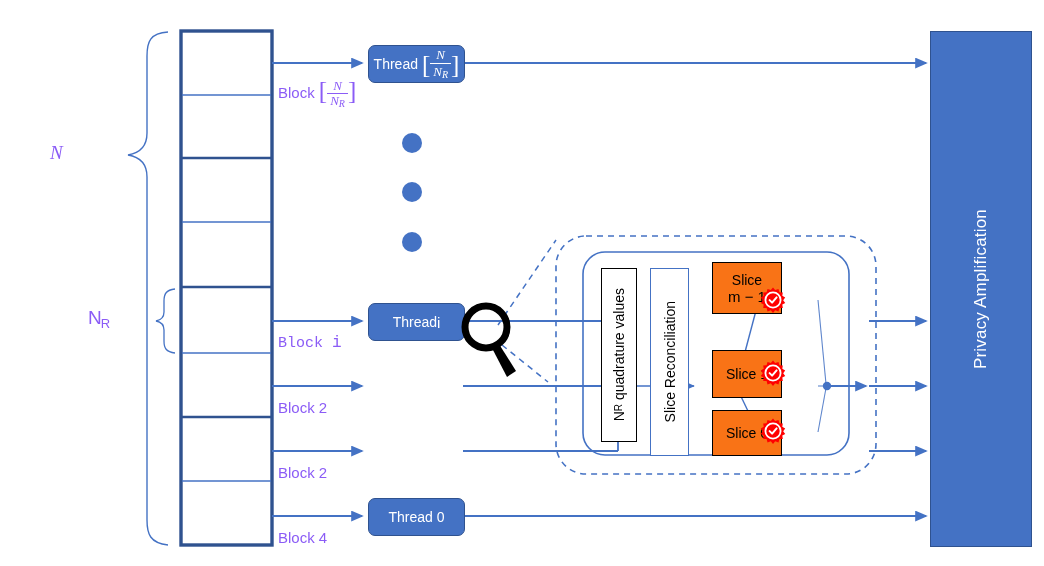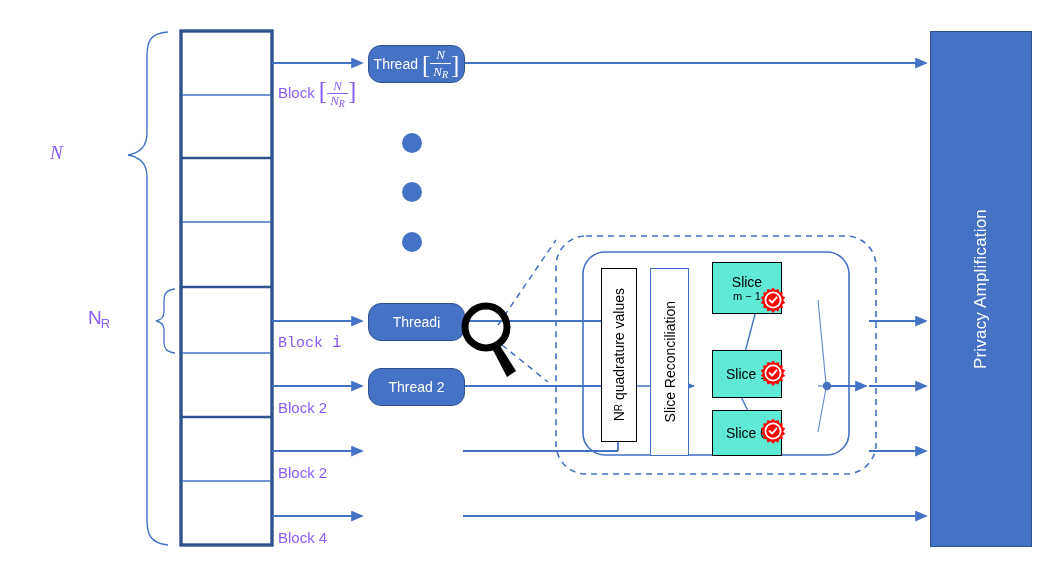--- a/index.html
+++ b/index.html
@@ -5,23 +5,23 @@
   html,body{margin:0;padding:0;background:#ffffff;}
   body{font-family:"Liberation Sans", sans-serif;}
   #stage{position:relative;width:1044px;height:566px;background:#fff;overflow:hidden;}
   #stage svg.layer{position:absolute;left:0;top:0;width:1044px;height:566px;}
   .lbl{position:absolute;color:#8b5cf6;font-size:15px;line-height:1.05;white-space:nowrap;}
   .lbl.serif-it{font-family:"Liberation Serif",serif;font-style:italic;}
   .frac{display:inline-block;vertical-align:middle;text-align:center;font-family:"Liberation Serif",serif;font-style:italic;font-size:13px;position:relative;top:-1px;}
   .frac .num{display:block;padding:0 3px;}
   .frac .den{display:block;border-top:1px solid currentColor;padding:0 3px;}
   .brk{font-family:"Liberation Serif",serif;font-size:25px;font-style:normal;position:relative;top:1px;}
-  .threadbox{position:absolute;background:#4472C4;border:1px solid #2F528F;border-radius:13px;
+  .threadbox{position:absolute;background:#4472C4;border:1px solid #2F528F;border-radius:7px;
     color:#fff;font-size:14px;display:flex;align-items:center;justify-content:center;}
-  .slicebox{position:absolute;background:#5eead4;border:1.6px solid #000;
+  .slicebox{position:absolute;background:#f97316;border:1.6px solid #000;
     color:#000;font-size:14px;display:flex;flex-direction:column;align-items:center;justify-content:center;}
   .vbox{position:absolute;background:#fff;display:flex;align-items:center;justify-content:center;}
   .vbox span{writing-mode:vertical-rl;transform:rotate(180deg);font-size:14px;color:#000;white-space:nowrap;}
   .pa{position:absolute;background:#4472C4;border:1px solid #2F528F;display:flex;align-items:center;justify-content:center;}
   .pa span{writing-mode:vertical-rl;transform:rotate(180deg);color:#fff;font-size:17px;letter-spacing:.2px;}
   .badge{position:absolute;width:26px;height:26px;}
   .mag{position:absolute;}
 </style>
 </head>
 <body>
@@ -149,21 +149,21 @@
       <span class="num">N</span>
       <span class="den"><span>N</span><span style="font-size:10px;position:relative;top:2px;">R</span></span>
     </span>
       <span class="brk">]</span>
   </div>
 
   <div class="threadbox" style="left:368px;top:303px;width:95px;height:36px;">
     <span>Thread </span>
       <span class="serif-it" style="font-size:15px;">i</span>
   </div>
-  <div class="threadbox" style="left:368px;top:368px;width:95px;height:36px;">Thread 2</div>
+  <div class="threadbox" style="left:368px;top:498px;width:95px;height:36px;">Thread 0</div>
 
   <svg class="layer" viewBox="0 0 1044 566">
     <circle cx="412" cy="143" r="10" fill="#4472C4"></circle>
     <circle cx="412" cy="192" r="10" fill="#4472C4"></circle>
     <circle cx="412" cy="242" r="10" fill="#4472C4"></circle>
   </svg>
 
   <svg class="mag" style="left:460px;top:300px;width:62px;height:80px;" viewBox="0 0 62 80">
     <circle cx="26" cy="27" r="21" fill="none" stroke="#000" stroke-width="7"></circle>
     <path d="M39,44 L56,71 L47,77 L33,50 Z" fill="#000"></path>
@@ -172,21 +172,21 @@
   <div class="vbox" style="left:601px;top:268px;width:34px;height:172px;border:1.6px solid #000;">
     <span><span class="serif-it" style="font-size:14px;">N</span><span style="font-size:10px;">R</span><span> quadrature values</span></span>
   </div>
 
   <div class="vbox" style="left:650px;top:268px;width:37px;height:186px;border:1.3px solid #4472C4;">
     <span>Slice Reconciliation</span>
   </div>
 
   <div class="slicebox" style="left:712px;top:262px;width:68px;height:50px;">
     <span>Slice</span>
-    <span class="serif-it" style="font-size:11px;">m − 1</span>
+    <span class="serif-it" style="font-size:15px;">m − 1</span>
   </div>
   <div class="slicebox" style="left:712px;top:350px;width:68px;height:46px;">
     <span>Slice 1</span>
   </div>
   <div class="slicebox" style="left:712px;top:410px;width:68px;height:44px;">
     <span>Slice 0</span>
   </div>
 
   <svg class="badge" style="left:760px;top:287px;" viewBox="0 0 26 26">
     <g fill="#FF0000">

